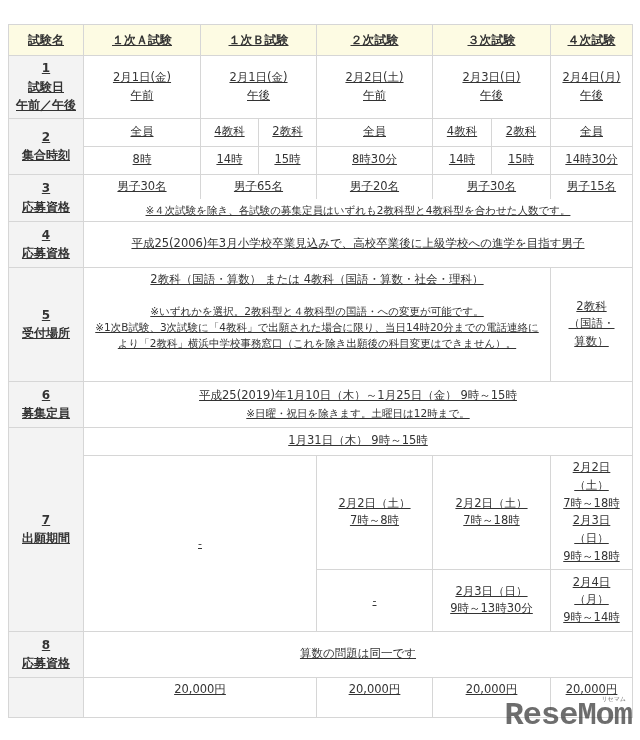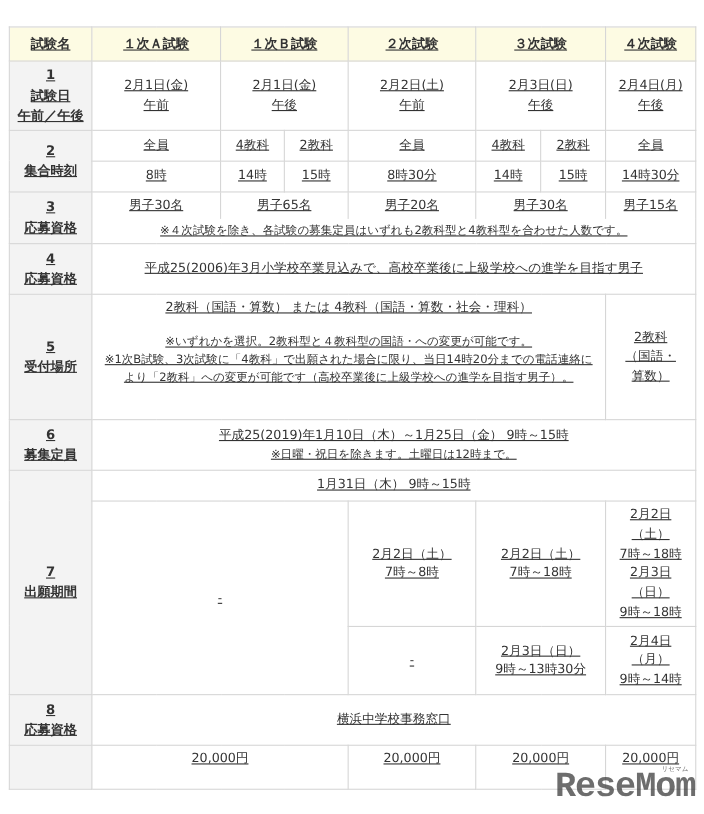--- a/index.html
+++ b/index.html
@@ -119,21 +119,21 @@
 
   <tr style="height:114px">
     <td class="lbl">
       <div>5</div>
       <div>受付場所</div>
     </td>
     <td colspan="7" class="left" style="vertical-align:top;padding:3px 8px">
       <div>2教科（国語・算数） または 4教科（国語・算数・社会・理科）</div>
       <div style="height:14px"></div>
       <div class="note">※いずれかを選択。2教科型と４教科型の国語・への変更が可能です。</div>
-      <div class="note">※1次B試験、3次試験に「4教科」で出願された場合に限り、当日14時20分までの電話連絡により「2教科」への変更が可能です（高校卒業後に上級学校への進学を目指す男子）。</div>
+      <div class="note">※1次B試験、3次試験に「4教科」で出願された場合に限り、当日14時20分までの電話連絡により「2教科」横浜中学校事務窓口（これを除き出願後の科目変更はできません）。</div>
     </td>
     <td>
       <div>2教科</div>
       <div>（国語・</div>
       <div>算数）</div>
     </td>
   </tr>
 
   <tr style="height:46px">
     <td class="lbl">
@@ -183,21 +183,21 @@
           <div>（月）</div>
           <div>9時～14時</div>
     </td>
   </tr>
 
   <tr style="height:46px">
     <td class="lbl">
       <div>8</div>
       <div>応募資格</div>
     </td>
-    <td colspan="8">横浜中学校事務窓口</td>
+    <td colspan="8">算数の問題は同一です</td>
   </tr>
 
   <tr style="height:40px">
     <td class="lbl"></td>
     <td colspan="4" style="vertical-align:top">20,000円</td>
     <td colspan="1" style="vertical-align:top">20,000円</td>
     <td colspan="2" style="vertical-align:top">20,000円</td>
     <td style="vertical-align:top">20,000円</td>
   </tr>
 </tbody>

